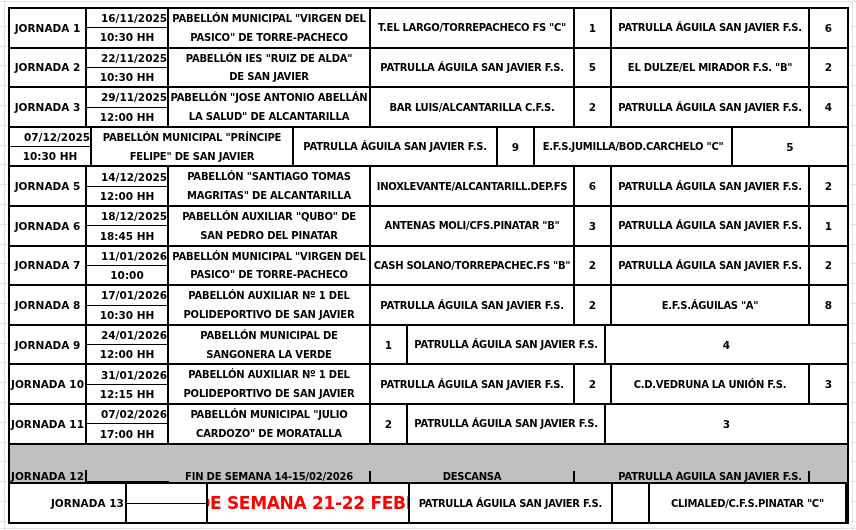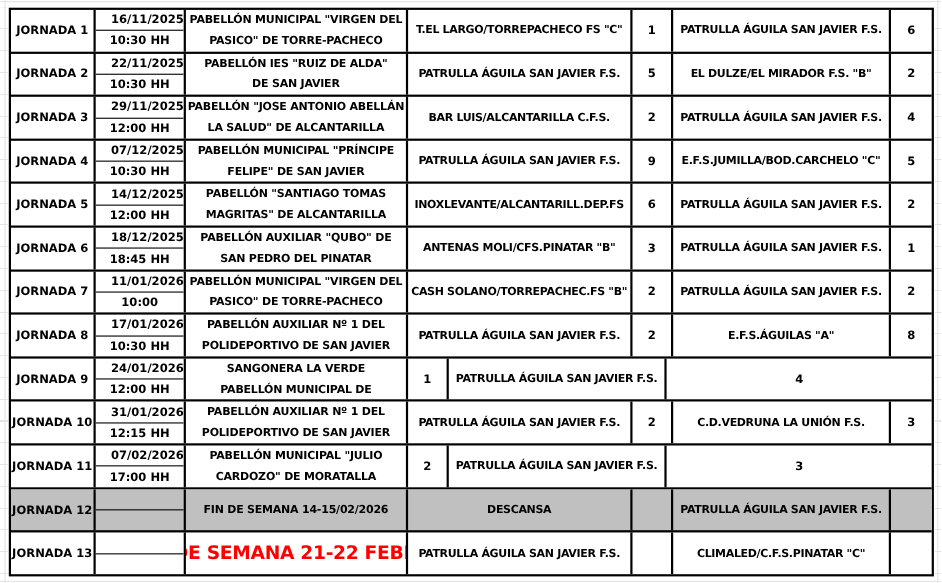--- a/index.html
+++ b/index.html
@@ -10,22 +10,22 @@
   
   .hint{position:absolute;background:#e4e4e4;}
   .ticks{position:absolute;top:7px;height:517px;
     background:repeating-linear-gradient(to bottom,transparent 0,transparent 18.8px,#e4e4e4 18.8px,#e4e4e4 19.8px);}
   
   .tbl{
     position:absolute;left:8px;top:7px;width:841px;height:517px;box-sizing:border-box;
     border:2px solid #000;display:flex;flex-direction:column;background:#fff;
   }
   .row{flex:1;display:flex;border-bottom:2px solid #000;min-height:0;}
-  .row:last-child{border-bottom:none;}
-  .row.shaded{background:#c0c0c0;}
+  .row:last-child{border-bottom:none;margin-left:40px;}
+  .row.shaded{background:#c0c0c0;align-items:flex-end;}
   .cell{
     border-right:2px solid #000;box-sizing:border-box;display:flex;align-items:center;
     justify-content:center;white-space:nowrap;overflow:hidden;
   }
   .c-jornada{width:77px;font-size:10.5px;}
   .c-date{width:82px;flex-direction:column;align-items:stretch;font-size:10.5px;}
   .d-top{flex:1;border-bottom:1px solid #000;display:flex;align-items:center;justify-content:center;padding-left:14px;}
   .d-bot{flex:1;display:flex;align-items:center;justify-content:center;}
   .c-venue{width:202px;flex-direction:column;align-items:stretch;font-size:10px;}
   .vline{flex:1;display:flex;align-items:center;justify-content:center;letter-spacing:-0.2px;}
@@ -116,23 +116,20 @@
     <div class="cell c-score">
       <span>2</span>
     </div>
     <div class="cell c-team c-away">
       <span class="team">PATRULLA ÁGUILA SAN JAVIER F.S.</span>
     </div>
     <div class="cell c-score c-last">
       <span>4</span>
     </div>
         </div><div class="row">
-    <div class="cell c-jornada">
-      <span>JORNADA 4</span>
-    </div>
     <div class="cell c-date">
       <div class="d-top">07/12/2025</div>
       <div class="d-bot">10:30 HH</div>
     </div>
     <div class="cell c-venue">
             <div class="vline">PABELLÓN MUNICIPAL "PRÍNCIPE</div>
        <div class="vline">FELIPE" DE SAN JAVIER</div>
           </div>
     <div class="cell c-team">
       <span class="team">PATRULLA ÁGUILA SAN JAVIER F.S.</span>
@@ -244,22 +241,22 @@
     </div>
         </div><div class="row">
     <div class="cell c-jornada">
       <span>JORNADA 9</span>
     </div>
     <div class="cell c-date">
       <div class="d-top">24/01/2026</div>
       <div class="d-bot">12:00 HH</div>
     </div>
     <div class="cell c-venue">
-            <div class="vline">SANGONERA LA VERDE</div>
-       <div class="vline">PABELLÓN MUNICIPAL DE</div>
+            <div class="vline">PABELLÓN MUNICIPAL DE</div>
+       <div class="vline">SANGONERA LA VERDE</div>
           </div>
     <div class="cell c-score">
       <span>1</span>
     </div>
     <div class="cell c-team c-away">
       <span class="team">PATRULLA ÁGUILA SAN JAVIER F.S.</span>
     </div>
     <div class="cell c-score c-last">
       <span>4</span>
     </div>

